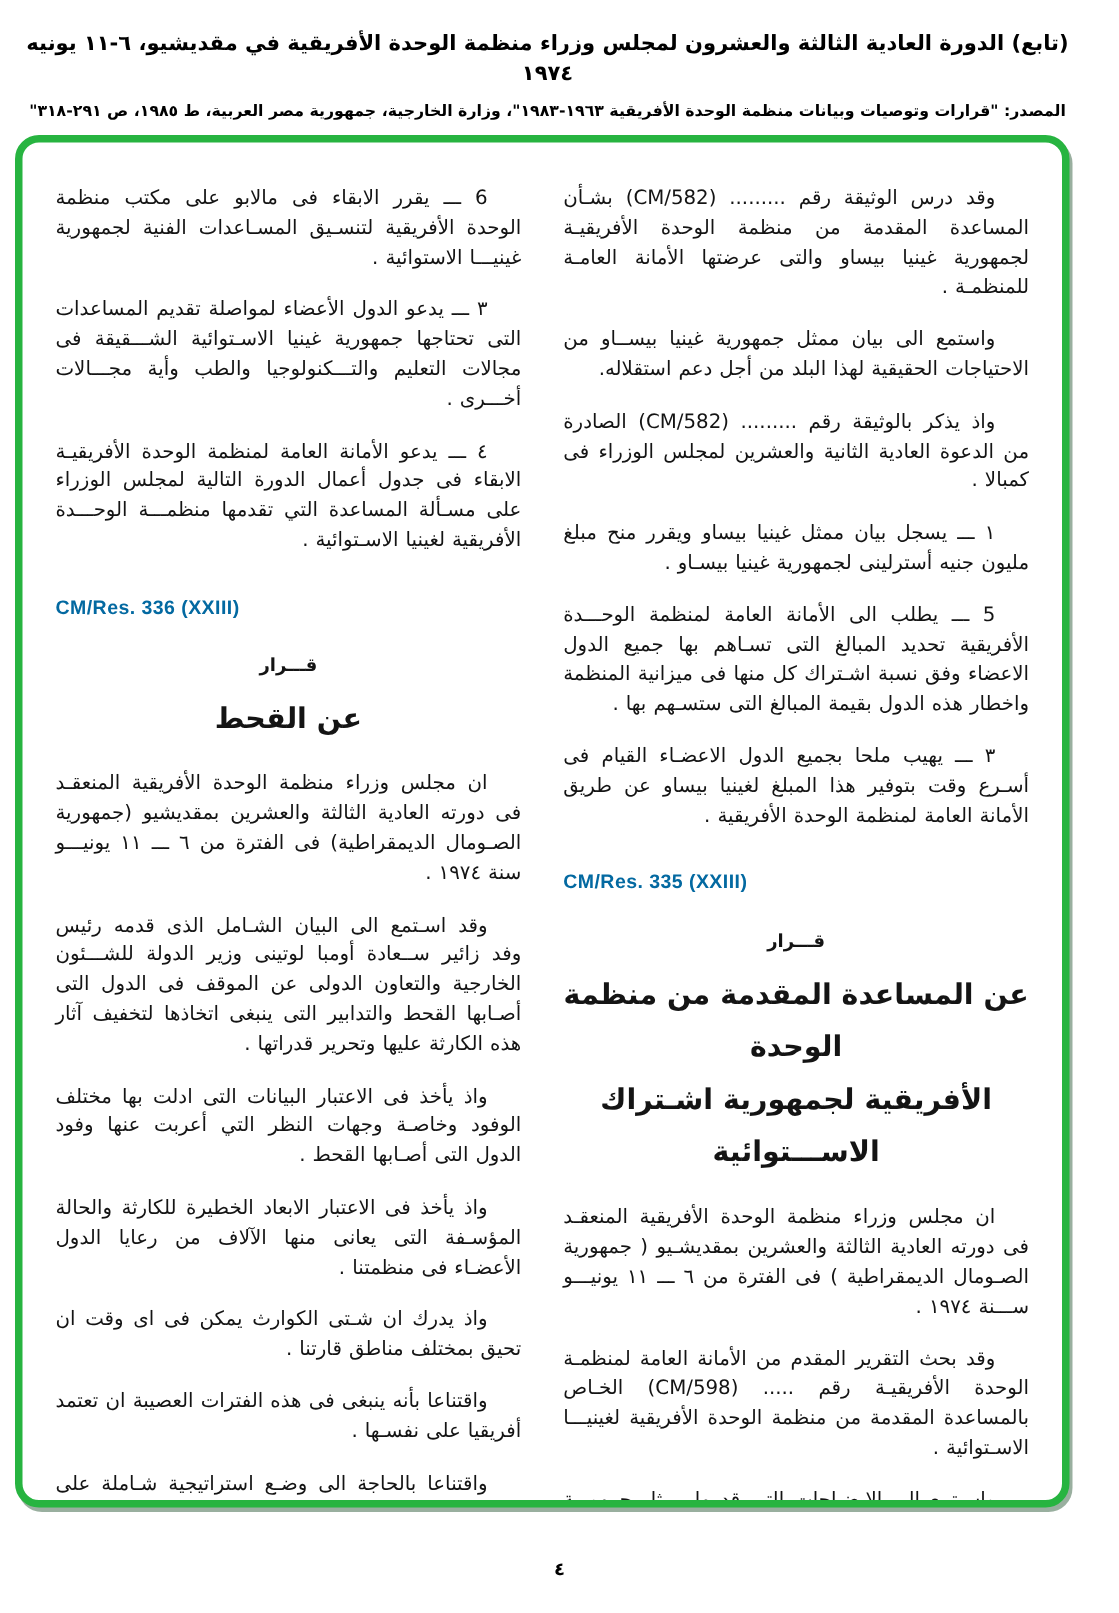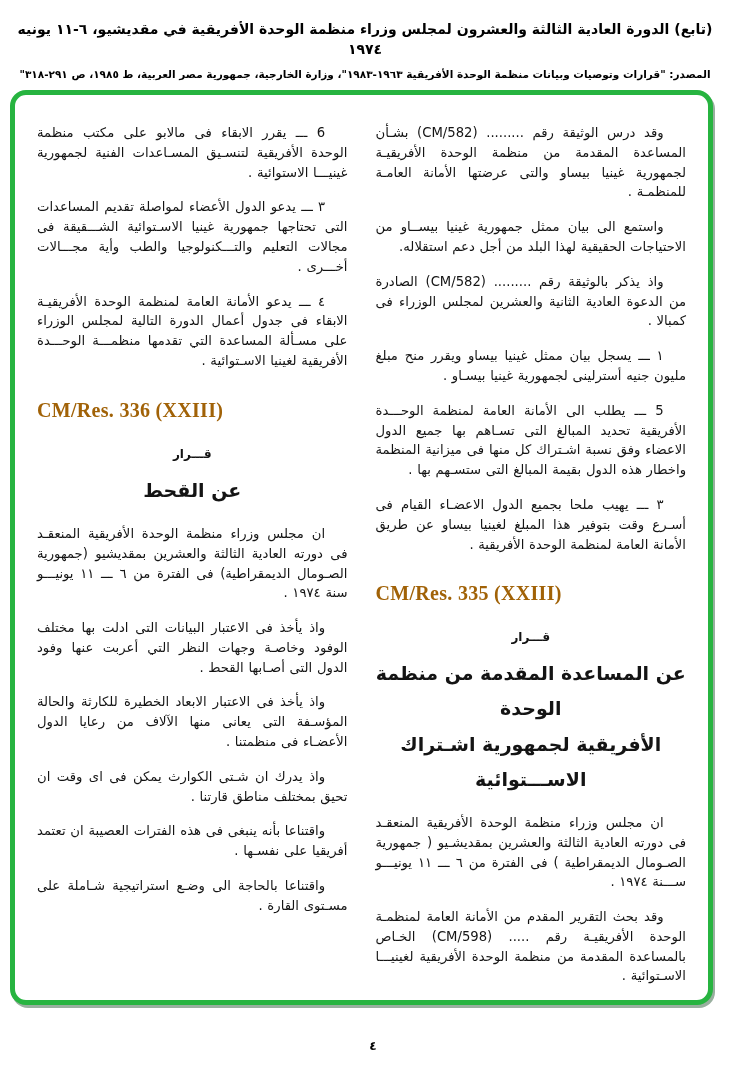--- a/index.html
+++ b/index.html
@@ -28,22 +28,22 @@
     direction:rtl;display:flex;gap:28px;
     padding:28px 22px 16px 22px;height:100%;box-sizing:border-box;
   }
   .col{flex:1 1 0;min-width:0;font-size:13.2px;line-height:1.5;}
   
   .para{
     text-align:justify;text-indent:1.7em;margin:0 0 15px 0;word-spacing:.5px;
   }
   .ref{
     direction:ltr;text-align:left;unicode-bidi:isolate;
-    font-family:Liberation Serif, serif;font-weight:700;font-size:20px;
-    letter-spacing:.3px;margin:24px 0 20px 0;color:#a16207;
+    font-family:Liberation Sans, sans-serif;font-weight:700;font-size:13px;
+    letter-spacing:.3px;margin:24px 0 20px 0;color:#0369a1;
   }
   .title{
     text-align:center;font-weight:700;font-size:12px;margin:6px 0 10px 0;text-indent:0;
   }
   .subtitle{
     text-align:center;font-weight:700;font-size:19px;line-height:1.85;
     margin:0 0 16px 0;white-space:pre-line;text-indent:0;
   }
   
   .page-number{
@@ -81,20 +81,21 @@
     </div>
 
     <div class="col">
       <div class="para">6 ـــ يقرر الابقاء فى مالابو على مكتب منظمة الوحدة الأفريقية لتنسـيق المسـاعدات الفنية لجمهورية غينيـــا الاستوائية .</div>
       <div class="para">٣ ـــ يدعو الدول الأعضاء لمواصلة تقديم المساعدات التى تحتاجها جمهورية غينيا الاسـتوائية الشـــقيقة فى مجالات التعليم والتـــكنولوجيا والطب وأية مجـــالات أخـــرى .</div>
       <div class="para">٤ ـــ يدعو الأمانة العامة لمنظمة الوحدة الأفريقيـة الابقاء فى جدول أعمال الدورة التالية لمجلس الوزراء على مسـألة المساعدة التي تقدمها منظمـــة الوحـــدة الأفريقية لغينيا الاسـتوائية .</div>
       <div class="ref">CM/Res. 336 (XXIII)</div>
       <div class="title">قـــرار</div>
       <div class="subtitle">عن القحط</div>
       <div class="para">ان مجلس وزراء منظمة الوحدة الأفريقية المنعقـد فى دورته العادية الثالثة والعشرين بمقديشيو (جمهورية الصـومال الديمقراطية) فى الفترة من ٦ ـــ ١١ يونيـــو سنة ١٩٧٤ .</div>
+      <div class="para">وقد اسـتمع الى البيان الشـامل الذى قدمه رئيس وفد زائير ســعادة أومبا لوتينى وزير الدولة للشـــئون الخارجية والتعاون الدولى عن الموقف فى الدول التى أصـابها القحط والتدابير التى ينبغى اتخاذها لتخفيف آثار هذه الكارثة عليها وتحرير قدراتها .</div>
       <div class="para">واذ يأخذ فى الاعتبار البيانات التى ادلت بها مختلف الوفود وخاصـة وجهات النظر التي أعربت عنها وفود الدول التى أصـابها القحط .</div>
       <div class="para">واذ يأخذ فى الاعتبار الابعاد الخطيرة للكارثة والحالة المؤسـفة التى يعانى منها الآلاف من رعايا الدول الأعضـاء فى منظمتنا .</div>
       <div class="para">واذ يدرك ان شـتى الكوارث يمكن فى اى وقت ان تحيق بمختلف مناطق قارتنا .</div>
       <div class="para">واقتناعا بأنه ينبغى فى هذه الفترات العصيبة ان تعتمد أفريقيا على نفسـها .</div>
       <div class="para">واقتناعا بالحاجة الى وضـع استراتيجية شـاملة على مسـتوى القارة .</div>
 
     </div>
 
   </div>
 </div>

